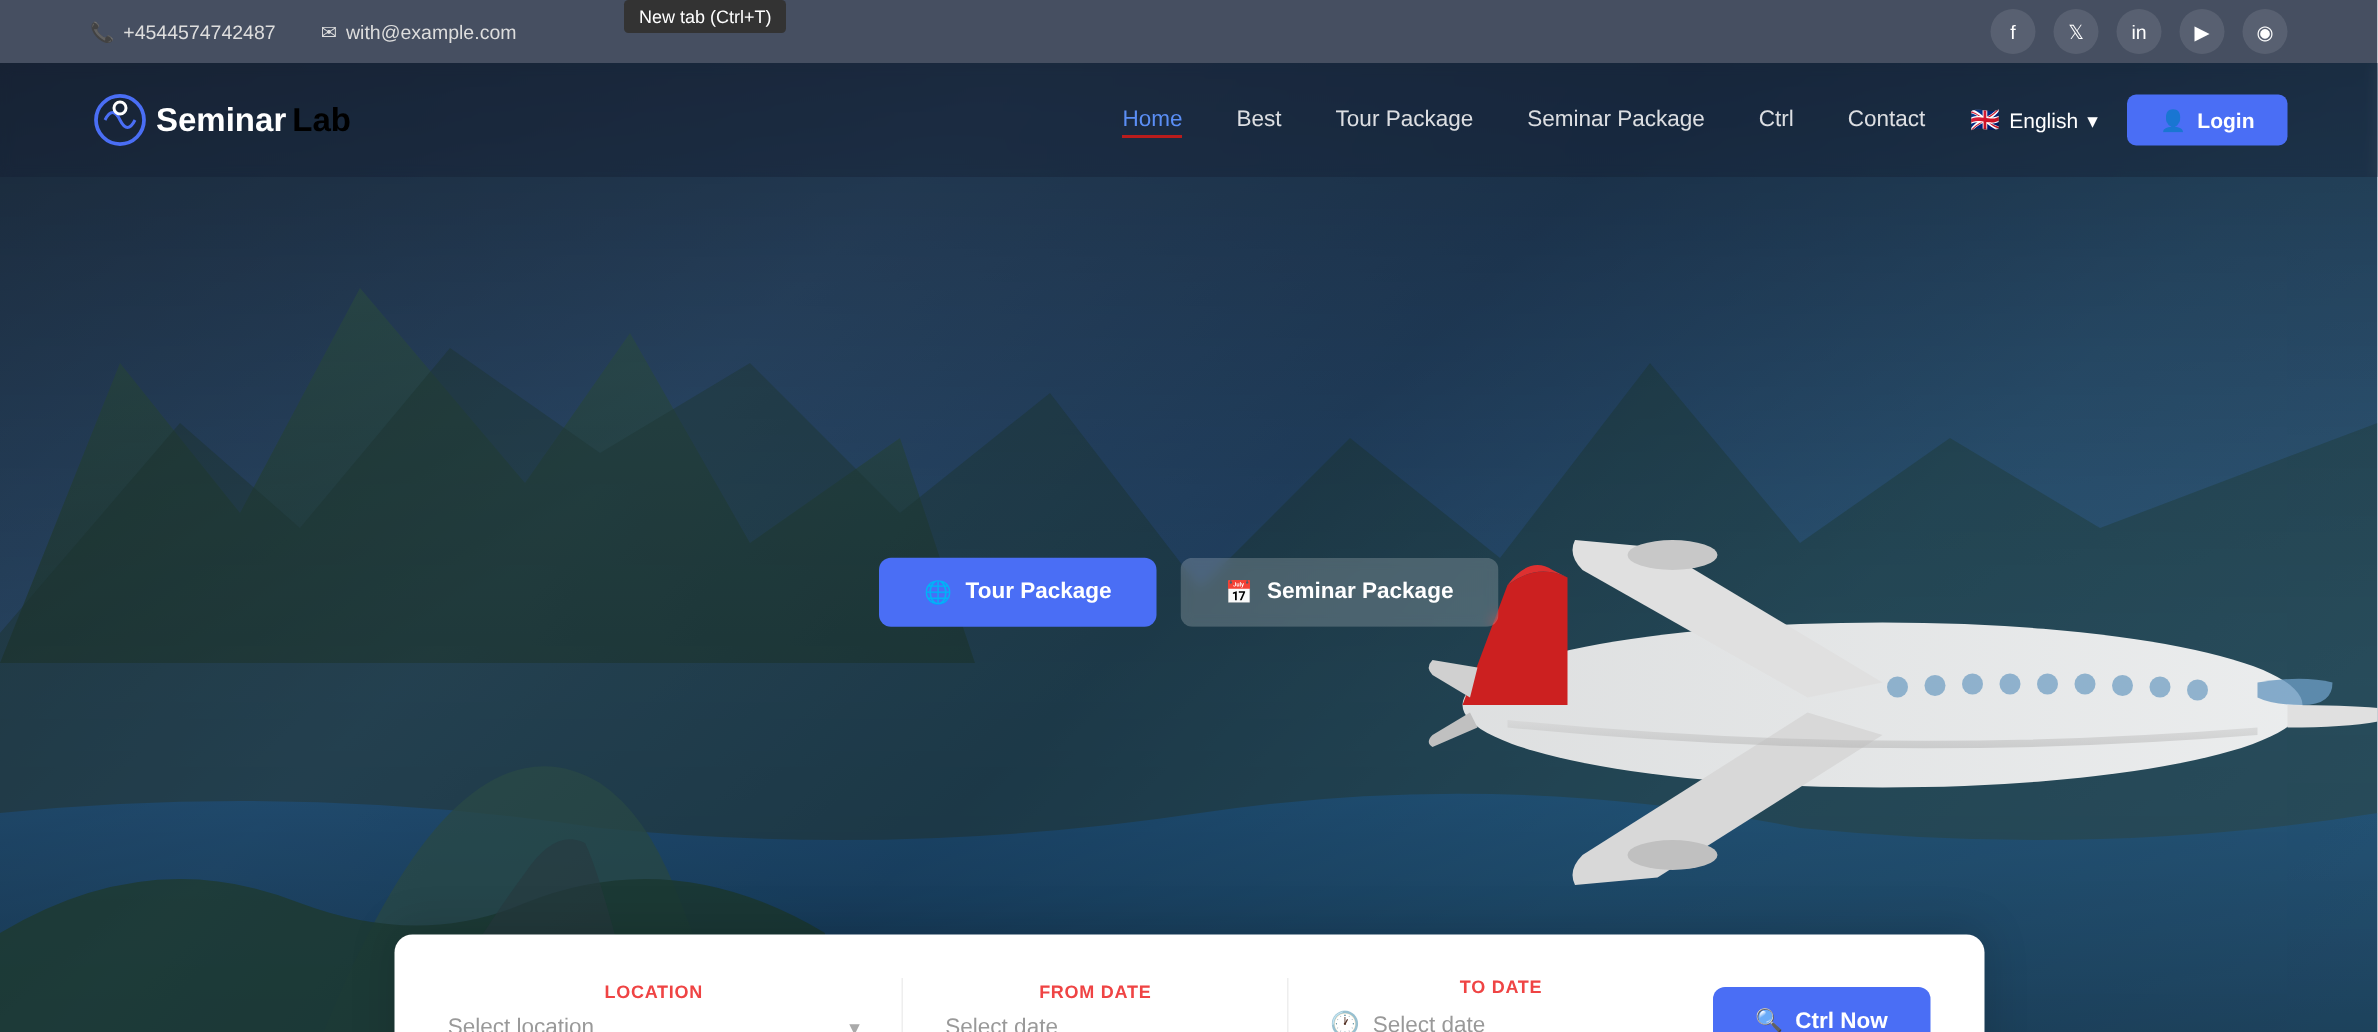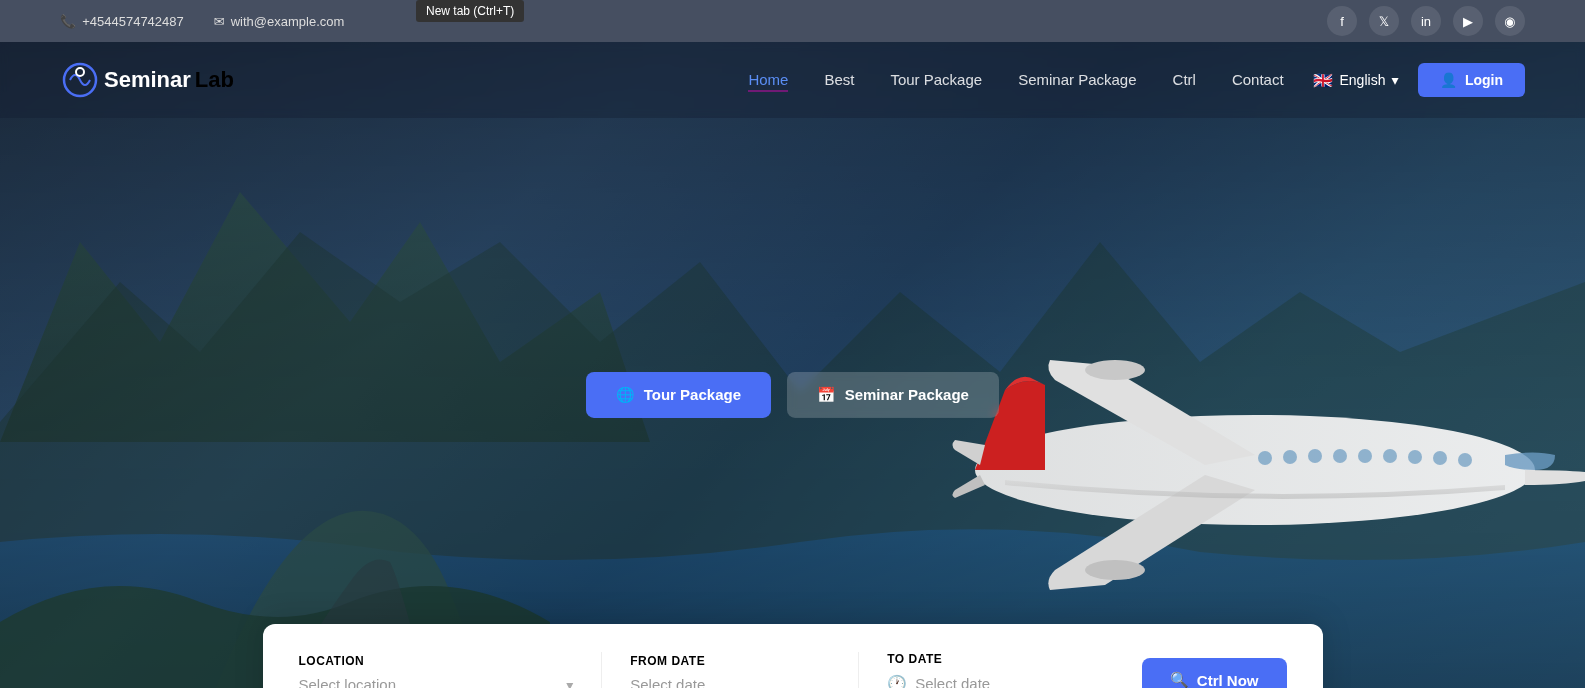--- a/index.html
+++ b/index.html
@@ -97,21 +97,21 @@
     .nav-links {
       display: flex; align-items: center; gap: 36px;
       list-style: none;
     }
     .nav-links li a {
       color: rgba(255,255,255,0.85);
       text-decoration: none;
       font-size: 15px;
       font-weight: 500;
     }
-    .nav-links li a.active { color: #5b8ef5; border-bottom: 2px solid #701a75; padding-bottom: 2px; }
+    .nav-links li a.active { color: #5b8ef5; border-bottom: 2px solid #b91c1c; padding-bottom: 2px; }
     .lang-selector {
       display: flex; align-items: center; gap: 6px;
       color: white; font-size: 14px; cursor: pointer;
       margin-left: 30px;
     }
     .flag { font-size: 16px; }
     .login-btn {
       margin-left: 20px;
       background: #4a6ef5;
       color: white;
@@ -192,23 +192,24 @@
       box-shadow: 0 -4px 30px rgba(0,0,0,0.15);
     }
     .search-field {
       display: flex; flex-direction: column; gap: 8px;
     }
     .search-field.location { flex: 1; }
     .search-field.date { flex: 0 0 200px; }
     .search-label {
       font-size: 12px;
       font-weight: 600;
-      color: #000000;
+      color: #ef4444;
       text-transform: uppercase;
       letter-spacing: 0.5px;
+      text-align: center;
     }
     .search-input-wrapper {
       display: flex; align-items: center;
       border-bottom: 1.5px solid #ddd;
       padding-bottom: 8px;
       gap: 8px;
     }
     .search-input-wrapper input {
       border: none; outline: none;
       font-size: 15px; color: #444;

